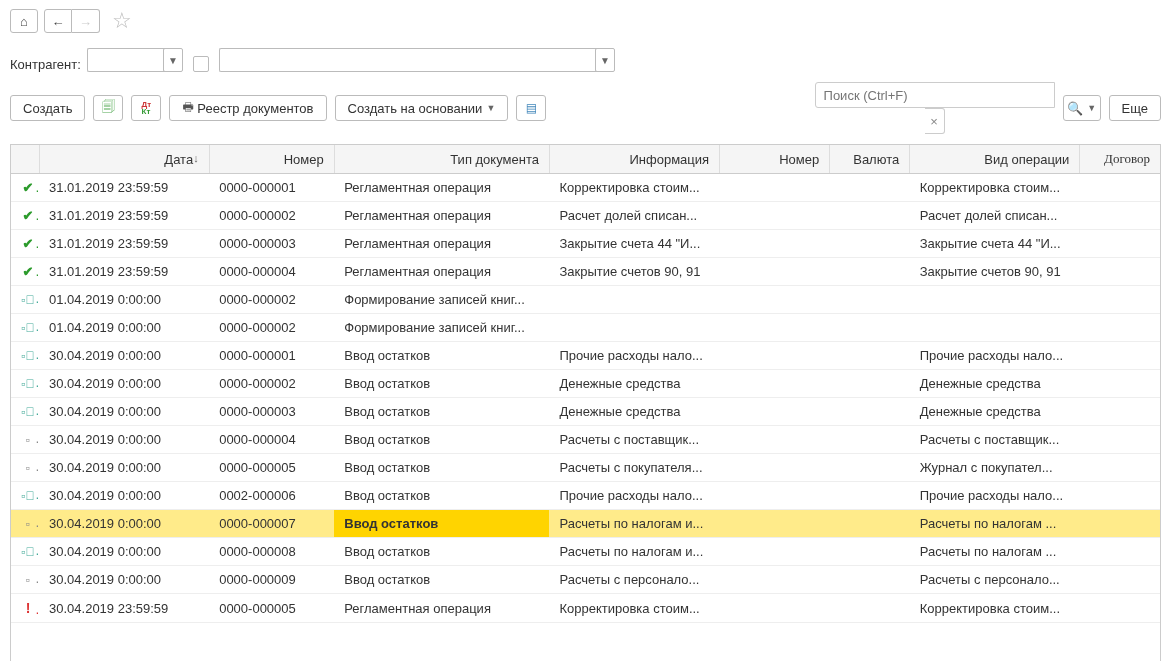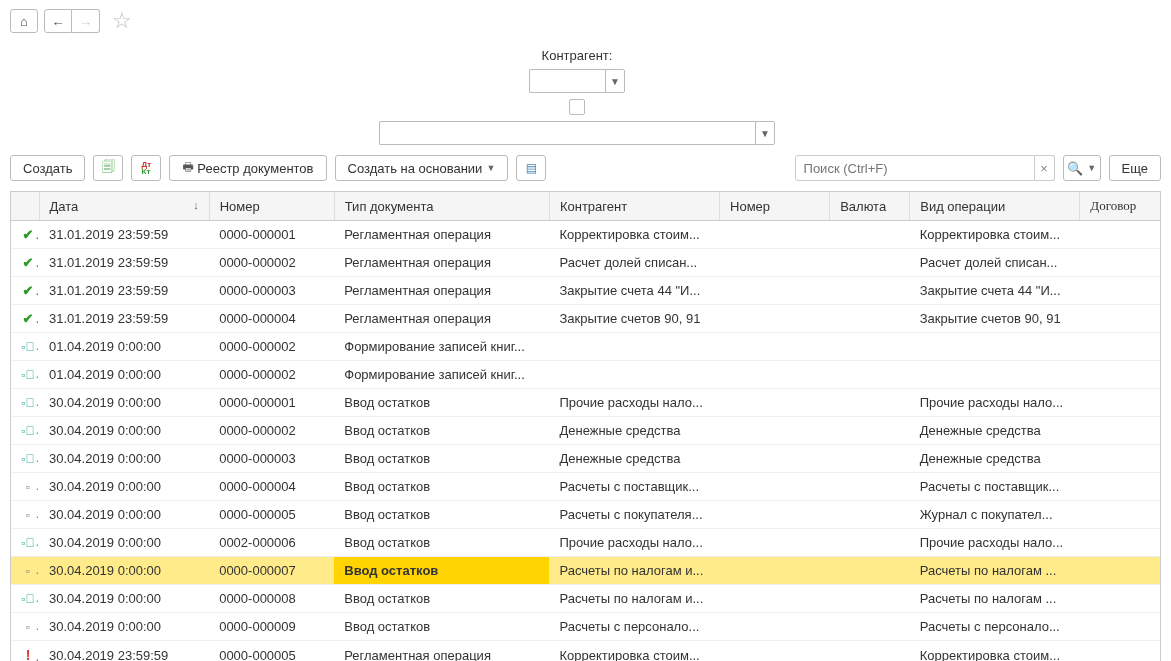--- a/index.html
+++ b/index.html
@@ -40,24 +40,23 @@
     margin: 0 6px;
     cursor: pointer;
   }
   .title {
     font-size: 22px;
     color: #333;
     font-weight: normal;
   }
   .filter-row {
     display: flex;
-    align-items: center;
-    padding: 2px 27px 10px 10px;
+    align-items: flex-end;
+    padding: 2px 10px 10px 10px;
     gap: 6px;
-    flex-direction: column;
   }
   .label { font-size: 13px; }
   .select-dropdown {
     border: 1px solid #bbb;
     border-radius: 2px;
     height: 24px;
     display: inline-flex;
     align-items: center;
     justify-content: center;
     width: 20px;
@@ -107,21 +106,21 @@
     font-size: 13px;
     color: #333;
   }
   .btn-icon { width: 30px; padding: 0; }
   .dropdown-arrow {
     font-size: 9px;
     color: #666;
     margin-left: 4px;
   }
   .toolbar-spacer { flex: 1; }
-  .search-wrap { display: flex; align-items: center; }
+  .search-wrap { display: flex; align-items: center; flex-direction: column; }
   .search-input {
     height: 26px;
     border: 1px solid #ccc;
     border-radius: 3px 0 0 3px;
     padding: 0 8px;
     width: 240px;
     font-size: 13px;
     color: #999;
   }
   .search-clear {
@@ -142,21 +141,21 @@
     margin: 0 10px;
     border: 1px solid #ccc;
     height: 525px;
     overflow: hidden;
   }
   table { width: 100%; border-collapse: collapse; }
   thead th {
     background: #f5f5f5;
     border-bottom: 1px solid #ccc;
     border-right: 1px solid #ddd;
-    text-align: left;
+    text-align: right;
     padding: 6px 10px;
     font-weight: normal;
     font-size: 13px;
     color: #333;
     position: relative;
   }
   thead th:last-child { border-right: none; font-family: Liberation Serif, serif; }
   .sort-ind { float: right; color: #666; font-size: 11px; }
   tbody td {
     border-bottom: 1px solid #eee;
@@ -271,21 +270,21 @@
 </div>
 
 <div class="table-wrap">
   <table>
     <thead>
       <tr>
         <th class="col-icon"></th>
         <th class="col-date"><span>Дата</span><span class="sort-ind">↓</span></th>
         <th class="col-num">Номер</th>
         <th class="col-type">Тип документа</th>
-        <th class="col-info">Контрагент</th>
+        <th class="col-info">Информация</th>
         <th class="col-sum">Номер</th>
         <th class="col-cur">Валюта</th>
         <th class="col-op">Вид операции</th>
         <th class="col-cont">Договор</th>
       </tr>
     </thead>
     <tbody id="table-body">
         <tr>
           <td class="col-icon"><span class="row-icon icon-check">✔</span></td>
           <td class="col-date">31.01.2019 23:59:59</td>

